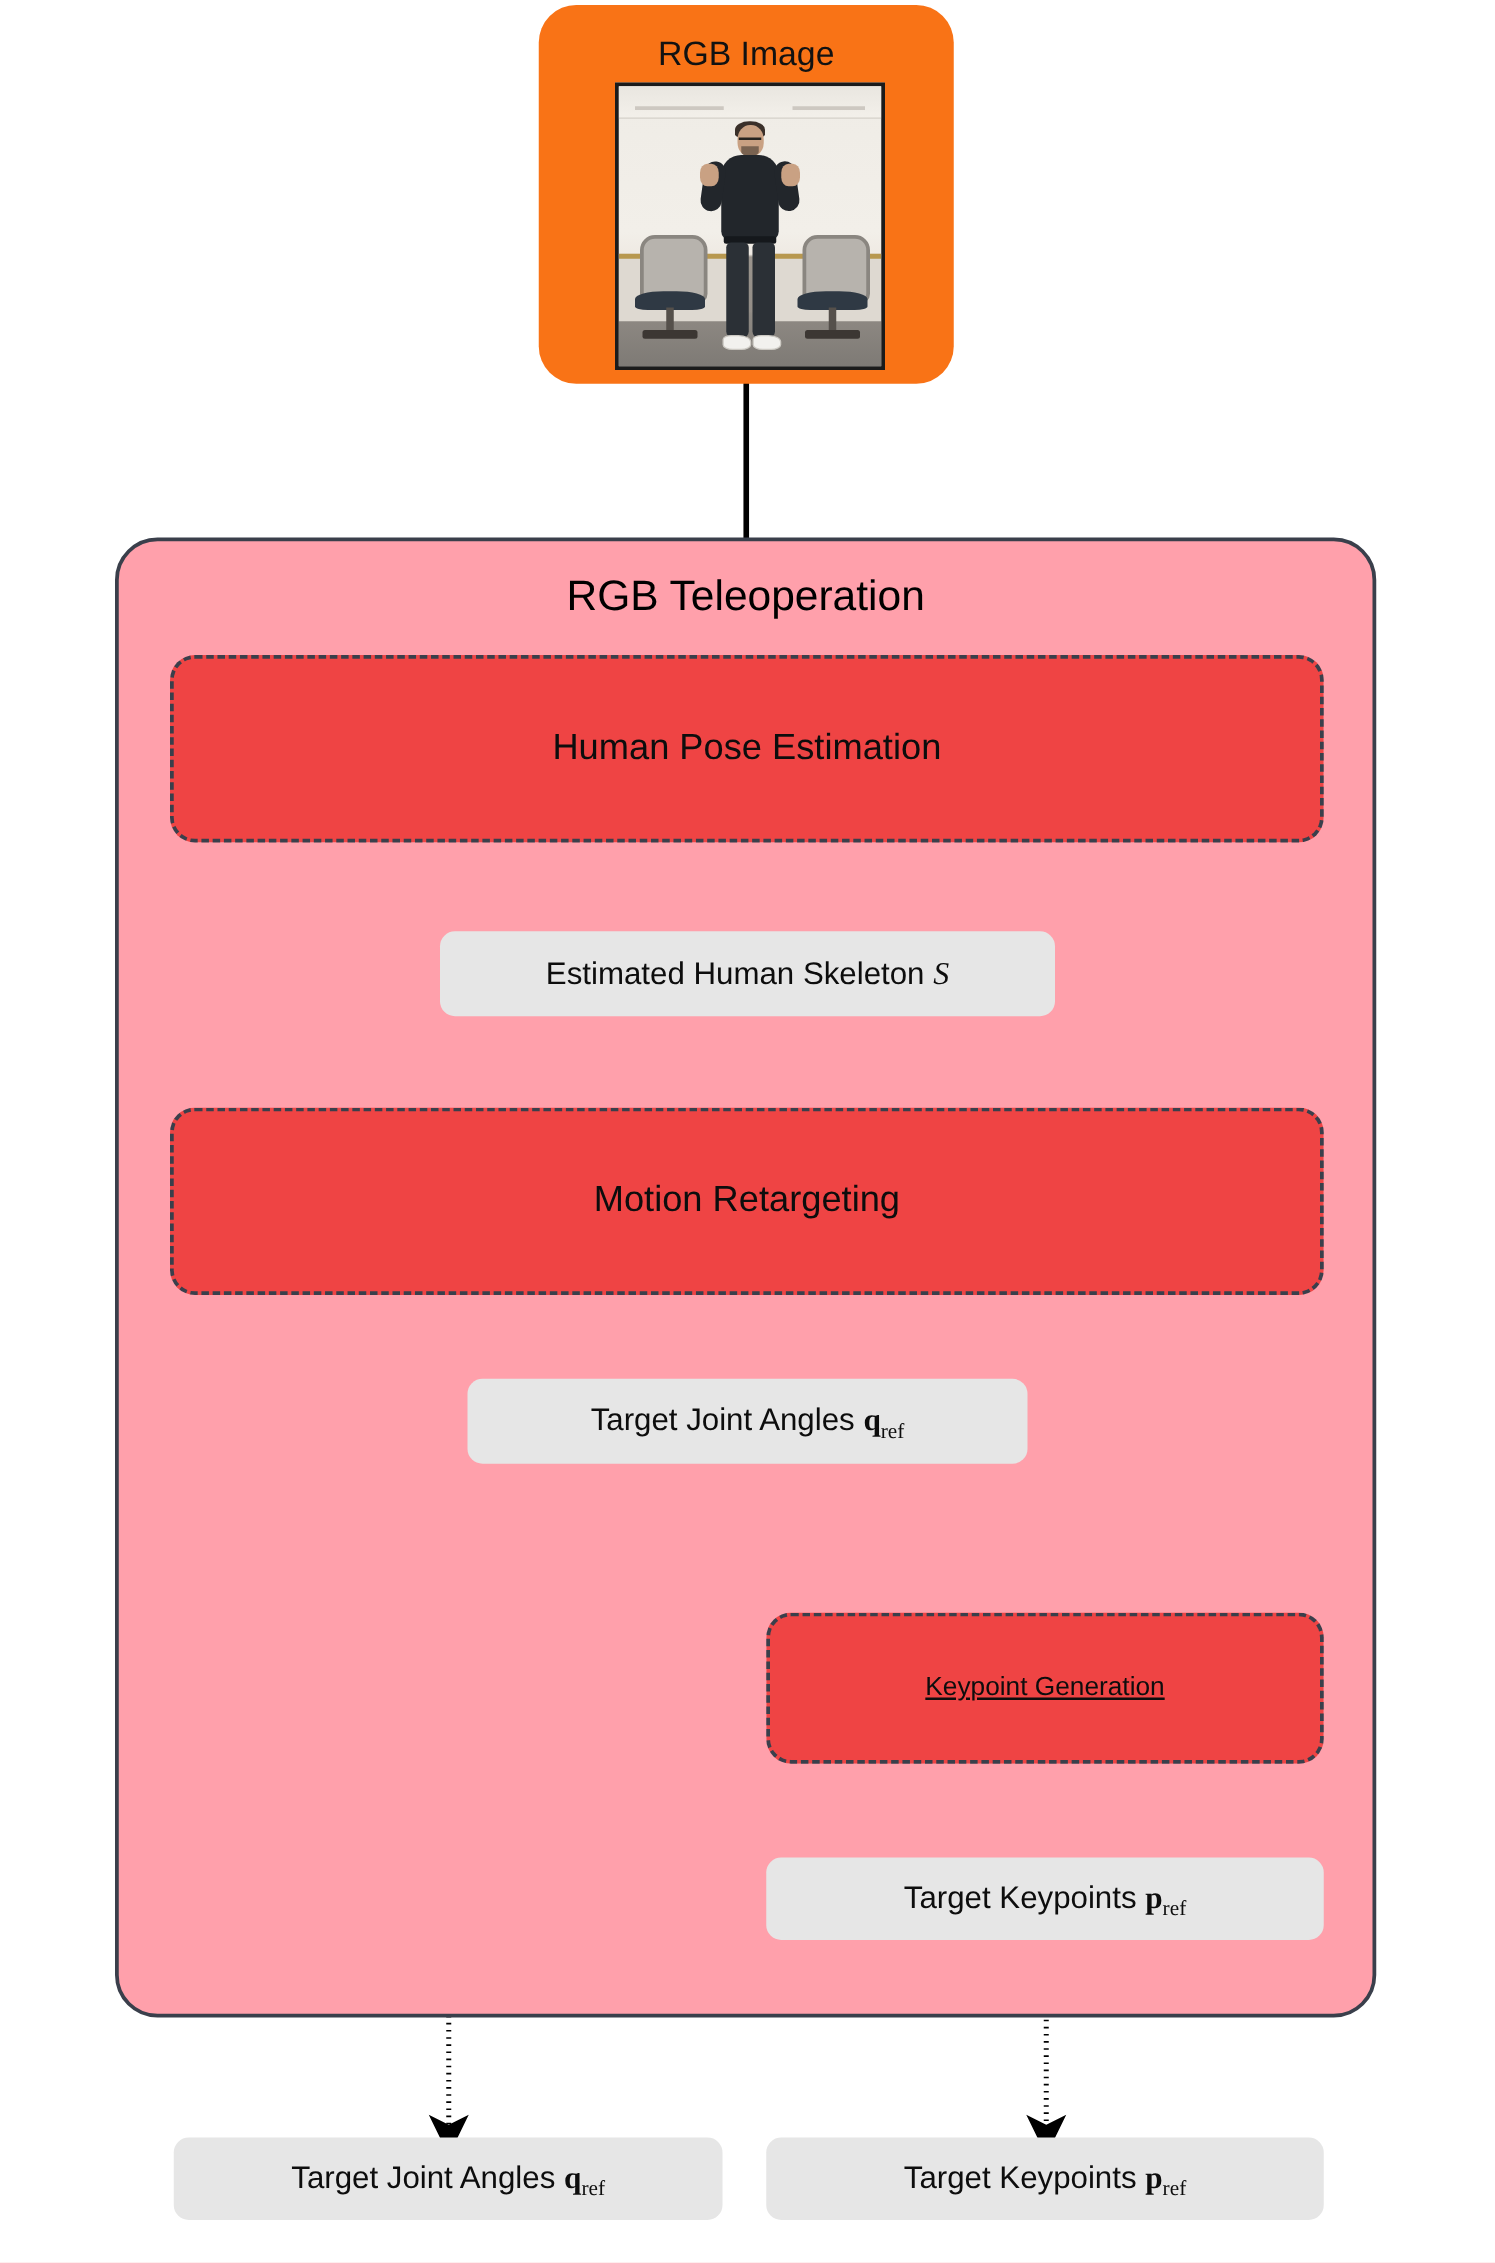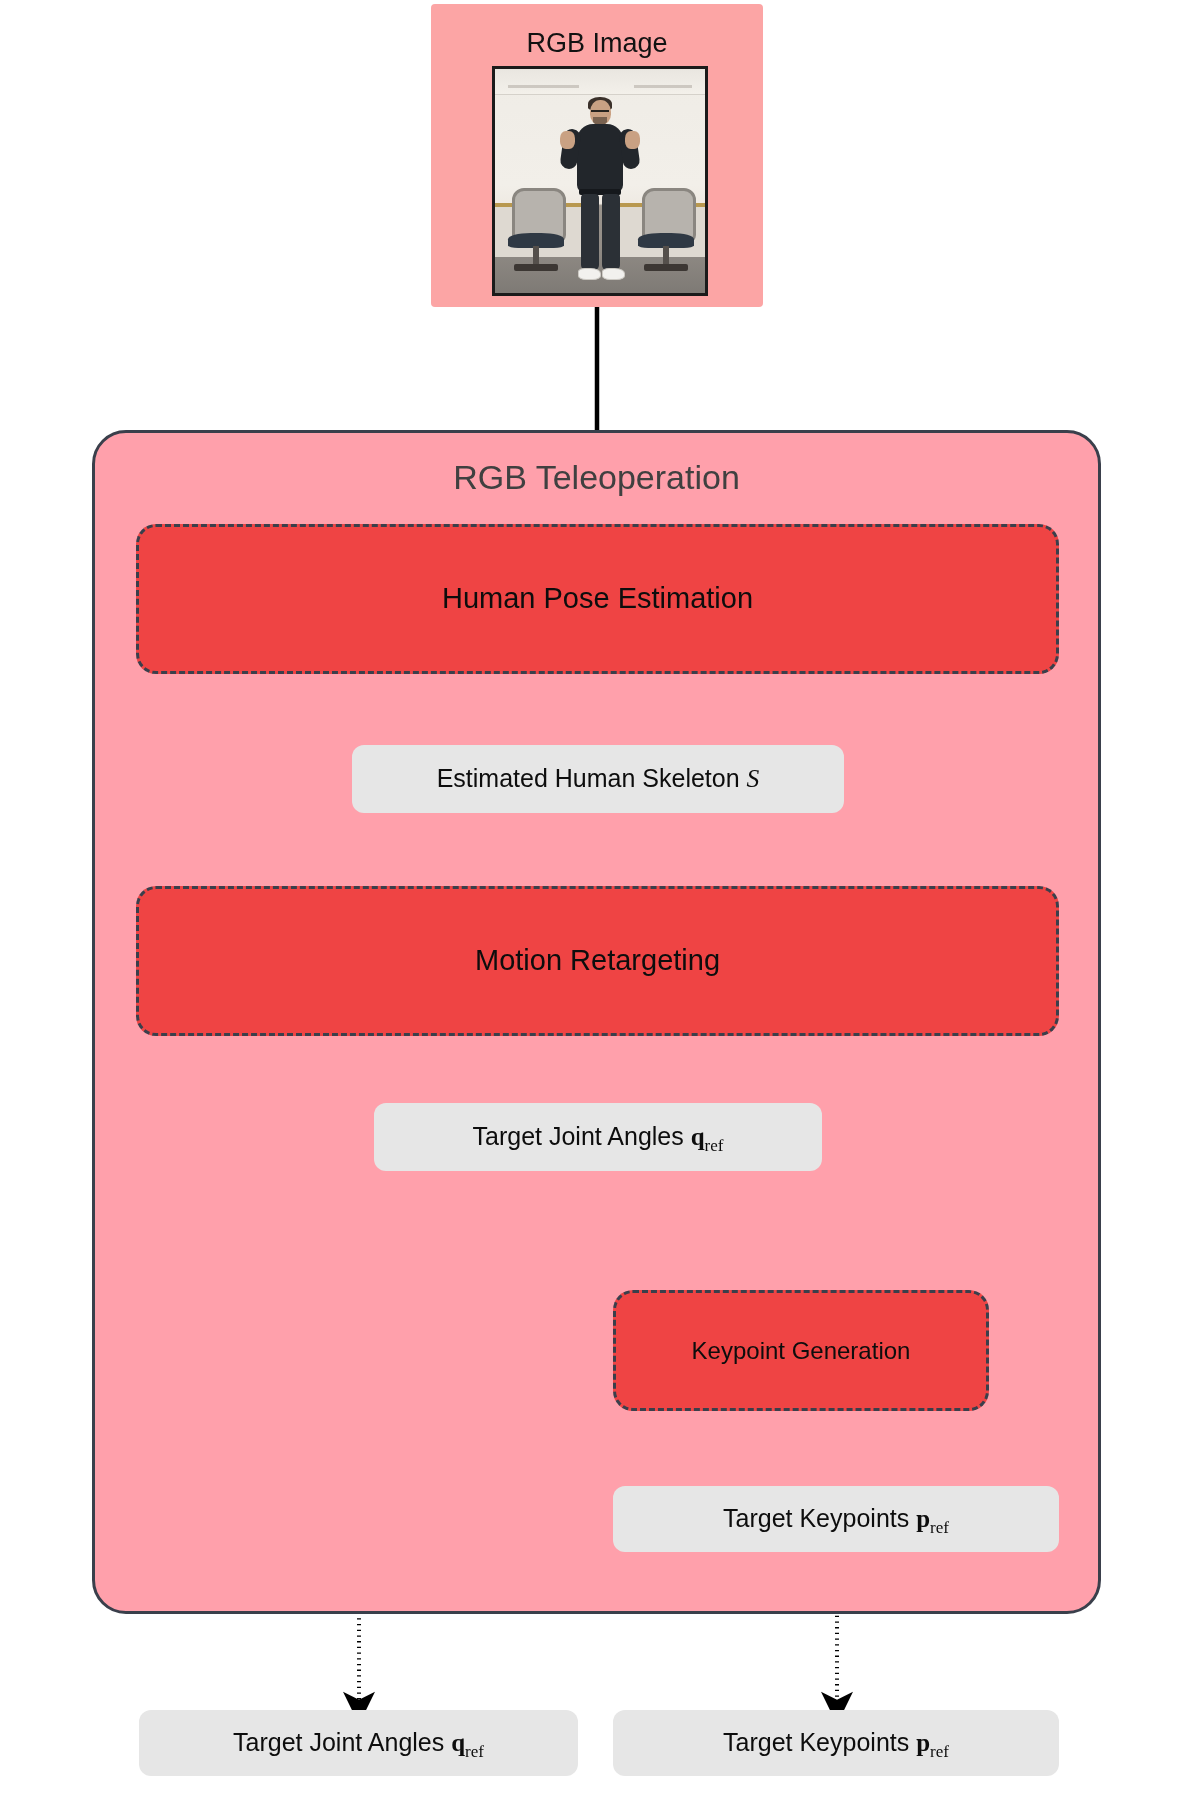--- a/index.html
+++ b/index.html
@@ -47,40 +47,40 @@
   
   .stage-box {
     background: #ef4444;
     border: 3px dashed #3a3f4b;
     border-radius: 20px;
     color: #0d0d0d;
   }
 
   
   .image-card {
-    background: #fca5a5;
-    border-radius: 4px;
+    background: #f97316;
+    border-radius: 30px;
   }
 
   .card-title {
     position: absolute;
     left: 0;
     right: 0;
     text-align: center;
     font-size: 27px;
     color: #121212;
   }
 
   .container-title {
     position: absolute;
     left: 0;
     right: 0;
     text-align: center;
     font-size: 34px;
-    color: #404040;
+    color: #000000;
   }
 
   
   .photo-frame {
     position: absolute;
     border: 3px solid #1b1b1b;
     overflow: hidden;
     background: #cfcac4;
   }
 
@@ -315,21 +315,21 @@
   <div class="node stage-box" style="left:136px; top:886px; width:923px; height:150px; font-size:29px;">
     <span>Motion Retargeting</span>
   </div>
 
   <div class="node grey-box" style="left:374px; top:1103px; width:448px; height:68px; font-size:25px;">
     <span>
       <span>Target Joint Angles</span><span>&nbsp;</span><span class="mathvar">q</span><span class="mathsub">ref</span>
     </span>
   </div>
 
-  <div class="node stage-box" style="left:613px; top:1290px; width:376px; height:121px; font-size:24px;">
+  <div class="node stage-box" style="left:613px; top:1290px; width:446px; height:121px; font-size:21px;text-decoration:underline;">
     <span>Keypoint Generation</span>
   </div>
 
   <div class="node grey-box" style="left:613px; top:1486px; width:446px; height:66px; font-size:25px;">
     <span>
       <span>Target Keypoints</span><span>&nbsp;</span><span class="mathvar">p</span><span class="mathsub">ref</span>
     </span>
   </div>
 
   <div class="node grey-box" style="left:139px; top:1710px; width:439px; height:66px; font-size:25px;">

